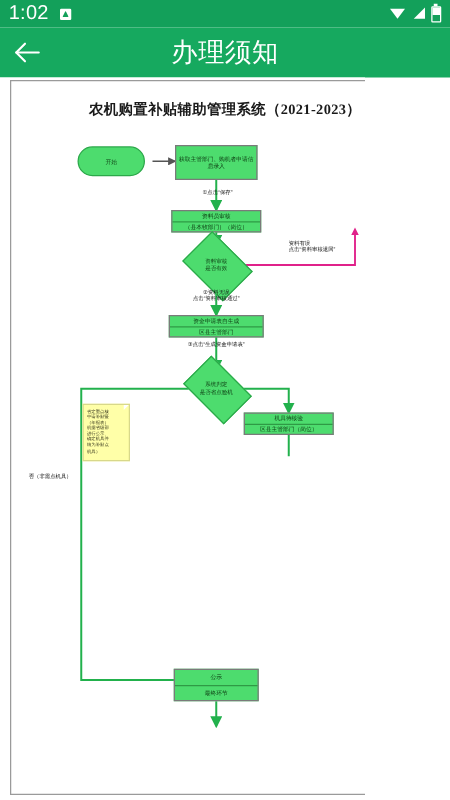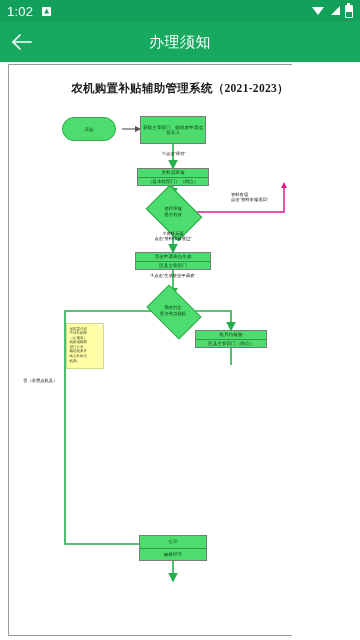--- a/index.html
+++ b/index.html
@@ -8,21 +8,21 @@
     background:#ffffff;
     font-family:"Liberation Sans","DejaVu Sans",sans-serif;
     -webkit-font-smoothing:antialiased;
   }
   
   .statusbar{
     position:absolute;left:0;top:0;width:360px;height:22px;
     background:#13a05a;color:#ffffff;
     display:flex;align-items:center;box-sizing:border-box;padding:0 7px;
   }
-  .sb-clock{font-size:13px;letter-spacing:.2px;line-height:1;}
+  .sb-clock{font-size:16px;letter-spacing:.2px;line-height:1;}
   .sb-appicon{
     width:9px;height:9px;margin-left:9px;background:#ffffff;
     position:relative;border-radius:1px;
   }
   .sb-appicon::after{
     content:"";position:absolute;left:2px;top:2px;width:5px;height:5px;
     background:#13a05a;clip-path:polygon(50% 0,100% 100%,0 100%);
   }
   .sb-right{margin-left:auto;display:flex;align-items:center;gap:5px;}
   .ico-wifi{width:13px;height:10px;position:relative;}
@@ -48,21 +48,21 @@
     position:absolute;left:0;top:22px;width:360px;height:40px;
     background:#16a95f;display:flex;align-items:center;
   }
   .back-btn{
     width:44px;height:40px;display:flex;align-items:center;justify-content:center;
     cursor:pointer;
   }
   .back-btn svg{display:block;}
   .appbar-title{
     position:absolute;left:0;right:0;text-align:center;
-    color:#ffffff;font-size:15px;letter-spacing:.5px;
+    color:#ffffff;font-size:21px;letter-spacing:.5px;
     pointer-events:none;
   }
   
   .doc-wrap{
     position:absolute;left:0;top:62px;width:292px;height:578px;
     background:#ffffff;overflow:hidden;
   }
   .page{
     position:absolute;left:8px;top:2px;width:344px;height:572px;
     background:#ffffff;border:1px solid #9a9a9a;box-sizing:border-box;

